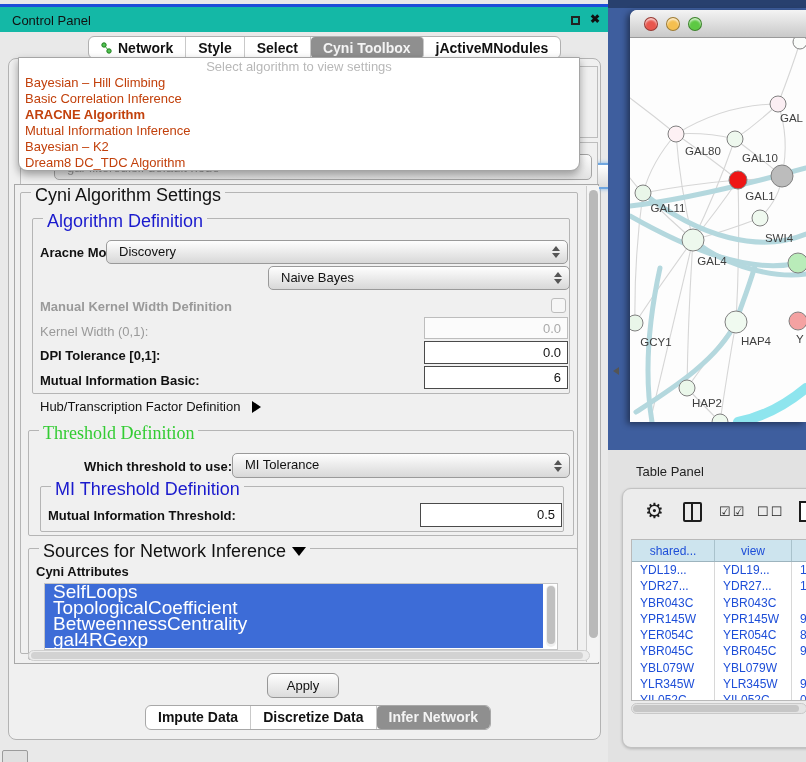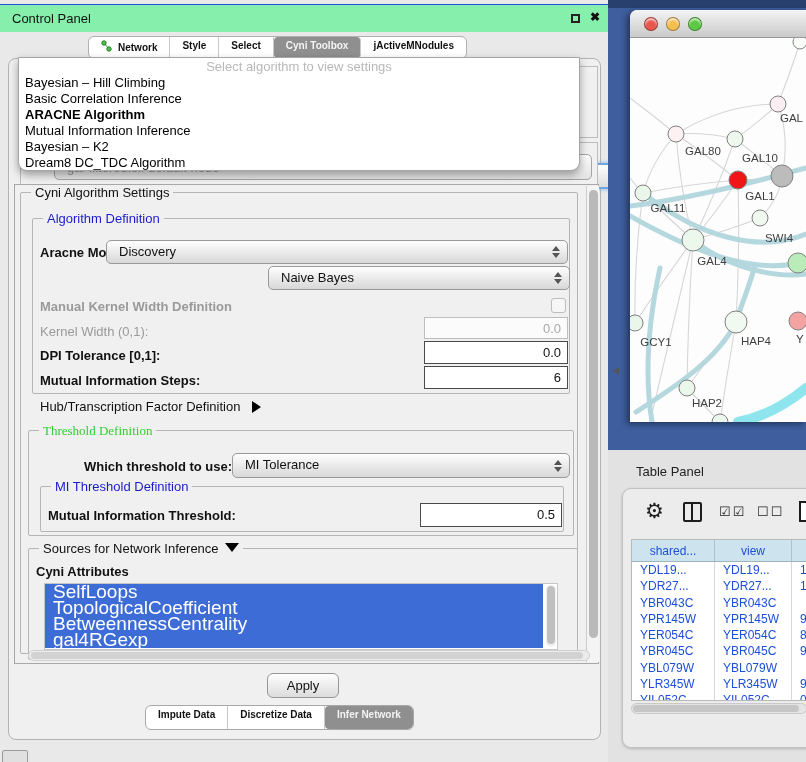--- a/index.html
+++ b/index.html
@@ -3,30 +3,30 @@
 <meta charset="utf-8">
 <style>
   * { margin:0; padding:0; box-sizing:border-box; }
   html,body { background:#888; }
   body { font-family:"Liberation Sans", sans-serif; }
   #app { position:relative; width:806px; height:762px; overflow:hidden; background:#e9e9e9; }
 
   
   .left { position:absolute; left:0; top:0; width:608px; height:762px; background:#e9e9e9; }
   .cp-titlebar { position:absolute; left:0; top:4px; width:608px; height:28px;
-    border-top:1px solid #1d4ed8; background:#86efac; }
+    border-top:3px solid #1d4ed8; background:#14b8a6; }
   .cp-title { position:absolute; left:12px; top:6px; font-size:13px; color:#111; }
   .cp-float { position:absolute; right:28px; top:9px; width:9px; height:9px; border:2px solid #222; }
   .cp-close { position:absolute; right:8px; top:5px; font-size:12px; font-weight:bold; color:#111; }
 
   .top-tabs { position:absolute; left:88px; top:36px; height:23px; display:flex;
     background:#fff; border:1px solid #b0b0b0; border-radius:6px; overflow:hidden; }
   .bottom-tabs { position:absolute; left:145px; top:705px; height:25px; display:flex;
     background:#fff; border:1px solid #a8a8a8; border-radius:6px; overflow:hidden; }
-  .tab { padding:3px 12px 0 12px; font-size:10px; font-weight:bold; color:#111;
+  .tab { padding:3px 12px 0 12px; font-size:14px; font-weight:bold; color:#111;
     border-right:1px solid #c9c9c9; white-space:nowrap; }
   .tab:last-child { border-right:none; }
   .tab.selected { background:var(--selected-tab,#8f8f8f); color:#f4f4f4; border-radius:4px; }
   .tab .net-ico { display:inline-block; width:12px; height:12px; margin-right:5px; vertical-align:-1px; }
 
   .content { position:absolute; left:8px; top:58px; width:593px; height:682px;
     background:#f0f0f0; border:1px solid #b3b3b3; border-radius:8px; }
 
   
   .bg-field { position:absolute; border:1px solid #bdbdbd; background:#f0f0f0; }
@@ -41,21 +41,21 @@
 
   .scrollarea { position:absolute; left:14px; top:184px; width:585px; height:480px;
     border:1px solid #a8a8a8; background:#f0f0f0; }
   .vscroll { position:absolute; left:586px; top:186px; width:13px; height:476px; background:#f4f4f4;
     border-left:1px solid #ccc; }
   .vscroll .thumb { position:absolute; left:2px; top:4px; width:9px; height:448px;
     background:#b9b9b9; border-radius:5px; }
 
   .gb { position:absolute; border:1px solid #b5b5b5; border-radius:2px; }
   .gb-legend { position:absolute; top:-8px; left:10px; background:#f0f0f0; padding:0 4px;
-    font-size:13px; color:#111; white-space:nowrap; }
+    font-size:18px; color:#111; white-space:nowrap; }
   .gb-legend.blue  { color:var(--legend-blue,#1a1acd); }
   .gb-legend.green { color:var(--legend-green,#33cc33);font-family:Liberation Serif, serif; }
 
   .lbl  { position:absolute; font-size:13px; font-weight:bold; color:#111; white-space:nowrap; }
   .lbl.gray { color:#9a9a9a; }
   .combo { position:absolute; border:1px solid #9a9a9a; border-radius:5px;
     background:linear-gradient(#fefefe,#d8d8d8); font-size:13px; color:#111; padding-left:12px; }
   .combo .cval { line-height:22px; }
   .combo .spin { position:absolute; right:4px; top:0; bottom:0; width:14px; display:flex;
     flex-direction:column; align-items:center; justify-content:center; gap:2px; }
@@ -83,21 +83,21 @@
     border:1px solid #cfcfcf; border-radius:6px; }
   .hscroll .thumb { position:absolute; left:2px; top:1px; height:7px; width:552px; background:#d2d2d2; border-radius:4px; }
 
   .apply { position:absolute; left:267px; top:673px; width:72px; height:25px; font-size:13px;
     color:#111; background:linear-gradient(#fefefe,#dcdcdc); border:1px solid #979797; border-radius:6px;
     font-family:"Liberation Sans", sans-serif; }
 
   .popup { position:absolute; left:18px; top:57px; width:562px; height:114px; background:#fff;
     border:1px solid #a5a5a5; border-radius:0 0 9px 9px; box-shadow:0 4px 9px rgba(0,0,0,.35); z-index:50; }
   .popup .ph { height:17px; line-height:17px; text-align:center; font-size:13px; color:#b8b8b8; }
-  .dd-item { height:16px; line-height:16px; font-size:13px; color:#000000; padding-left:6px; white-space:nowrap; }
+  .dd-item { height:16px; line-height:16px; font-size:13px; color:#c2410c; padding-left:6px; white-space:nowrap; }
   .dd-item.sel { font-weight:bold; }
 
   .mini-btn { position:absolute; left:2px; top:750px; width:26px; height:16px; background:#e0e0e0;
     border:1px solid #9b9b9b; border-radius:2px; }
 
   
   .right { position:absolute; left:608px; top:0; width:198px; height:762px; background:var(--desktop,#3e5e9e); }
   .desktop-top { position:absolute; left:0; top:0; width:198px; height:8px; background:var(--desktop-dark,#28406e); }
   .net-window { position:absolute; left:22px; top:10px; width:176px; height:412px; background:#fff;
     border-radius:7px 0 0 0; box-shadow:-3px 2px 6px rgba(0,0,0,.45); overflow:hidden; }
@@ -212,21 +212,21 @@
 
     <span class="lbl gray" style="left:40px; top:299px;">Manual Kernel Width Definition</span>
     <span class="chk" style="left:551px; top:298px;"></span>
 
     <span class="lbl gray" style="left:40px; top:324px; font-weight:normal;">Kernel Width (0,1):</span>
     <div class="tfield disabled" style="left:424px; top:317px; width:144px; height:22px;">0.0</div>
 
     <span class="lbl" style="left:40px; top:348px;">DPI Tolerance [0,1]:</span>
     <div class="tfield" style="left:424px; top:341px; width:144px; height:23px;">0.0</div>
 
-    <span class="lbl" style="left:40px; top:373px;">Mutual Information Steps:</span>
+    <span class="lbl" style="left:40px; top:373px;">Mutual Information Basic:</span>
     <div class="tfield" style="left:424px; top:366px; width:144px; height:23px;">6</div>
 
     <div class="hub-row">
       <span>Hub/Transcription Factor Definition</span>
       <span class="tri"></span>
     </div>
 
     <span class="lbl" style="left:84px; top:459px;">Which threshold to use:</span>
     <div class="combo" style="left:232px; top:453px; width:338px; height:25px;">
       <span class="cval">MI Tolerance</span>

